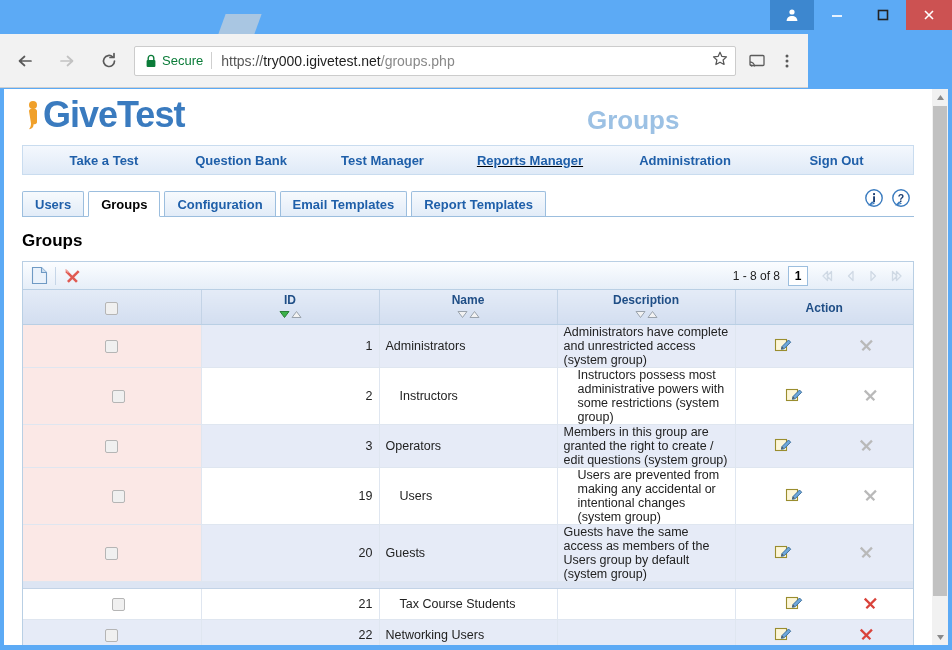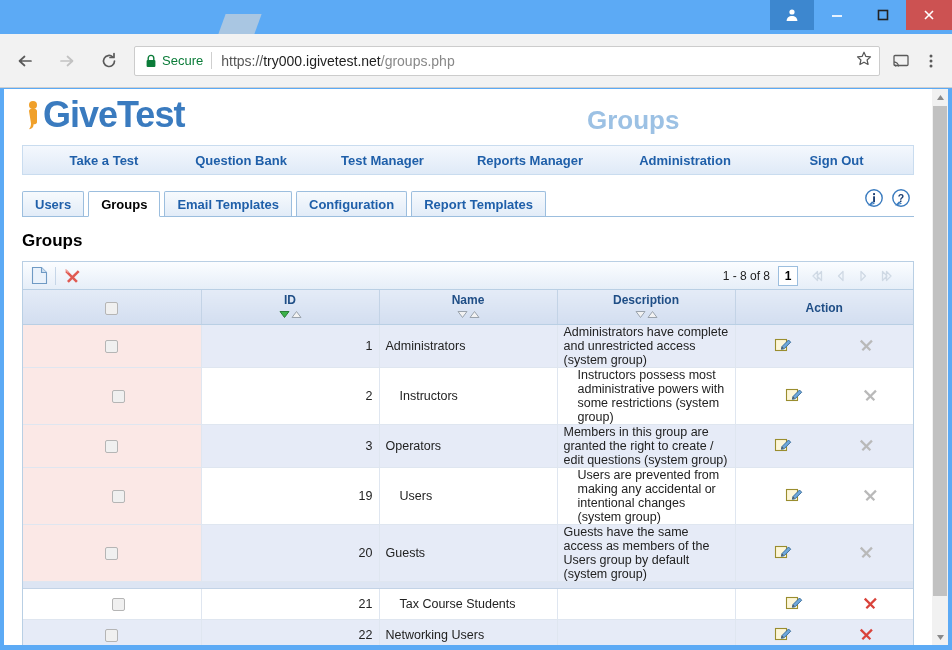--- a/index.html
+++ b/index.html
@@ -60,21 +60,21 @@
     width: 36px; height: 20px; background: #a9c6e2;
     transform: skewX(-20deg);
   }
   .winbtns { position: absolute; right: 0; top: 0; height: 30px; display: flex; }
   .wb { width: 46px; height: 30px; display: flex; align-items: center; justify-content: center; }
   .wb-user { background: #3d87cf; width: 44px; }
   .wb-close { background: #cc5252; }
 
   
   .navbar {
-    position: absolute; left: 0; top: 34px; width: 952px; height: 54px;
+    position: absolute; left: 0; top: 34px; width: 808px; height: 54px;
     background: #f2f2f2;
     border-bottom: 1px solid #cfcfcf;
     display: flex; align-items: center;
   }
   .navbtn { width: 34px; height: 34px; margin-left: 8px;
             display: flex; align-items: center; justify-content: center; }
   .omnibox {
     flex: 1 1 auto; height: 30px; margin: 0 6px 0 8px;
     background: #fff; border: 1px solid #ccc; border-radius: 2px;
     display: flex; align-items: center; padding: 0 6px;
@@ -171,21 +171,21 @@
   }
   .grid-wrap { margin: 0 18px; border: 1px solid #b9cfe4; }
   .grid-toolbar {
     height: 28px;
     background: linear-gradient(to bottom, #fbfdff 0%, #e6eef8 100%);
     border-bottom: 1px solid #b9cfe4;
     display: flex; align-items: center; position: relative;
   }
   .tb-btn { width: 32px; height: 26px; display: flex; align-items: center; justify-content: center; }
   .tb-sep { width: 1px; height: 18px; background: #c6d6e8; }
-  .pager { position: absolute; right: 13px; top: 0; height: 27px; display: flex; align-items: center; }
+  .pager { position: absolute; right: 3px; top: 0; height: 27px; display: flex; align-items: center; }
   .pager-info { font-size: 12px; color: #222; margin-right: 8px; }
   .pager-page {
     min-width: 20px; height: 20px; padding: 0 4px; background: #fff;
     border: 1px solid #9cbede; font-size: 12px; font-weight: bold; color: #000;
     display: flex; align-items: center; justify-content: center; margin-right: 6px;
   }
   .pager-btn { width: 24px; height: 22px; display: flex; align-items: center; justify-content: center; }
 
   table.grid { width: 100%; border-collapse: collapse; table-layout: fixed; }
   table.grid th {
@@ -327,43 +327,43 @@
       <div class="mainnav" id="mainnav">
           <div class="nav-item" style="width: 126px; margin-left: 18px;">
             <a href="#">Take a Test</a>
           </div>
           <div class="nav-item" style="width: 148px;">
             <a href="#">Question Bank</a>
           </div>
           <div class="nav-item" style="width: 135px;">
             <a href="#">Test Manager</a>
           </div>
-          <div class="nav-item" style="width: 160px;">
+          <div class="nav-item" style="width: 160px; text-decoration: underline;">
             <a href="#">Reports Manager</a>
           </div>
           <div class="nav-item" style="width: 150px;">
             <a href="#">Administration</a>
           </div>
           <div class="nav-item" style="flex: 1 1 auto;">
             <a href="#">Sign Out</a>
           </div>
         </div>
 
       <div class="subtabs" id="subtabs">
           <div class="stab">
             <span>Users</span>
           </div>
           <div class="stab active">
             <span>Groups</span>
           </div>
           <div class="stab">
+            <span>Configuration</span>
+          </div>
+          <div class="stab">
             <span>Email Templates</span>
-          </div>
-          <div class="stab">
-            <span>Configuration</span>
           </div>
           <div class="stab">
             <span>Report Templates</span>
           </div>
         <div class="help-icons">
           <span>
             <svg width="22" height="22" viewBox="0 0 22 22">
               <circle cx="11" cy="10" r="8.2" fill="#fff" stroke="#3a7bbf" stroke-width="1.4"></circle>
               <path d="M7 16.5l2.2-2.4 1.5 1.3z" fill="#fff" stroke="#3a7bbf" stroke-width="1.2"></path>
               <rect x="10.1" y="8.3" width="1.9" height="6" fill="#1b3f73"></rect>

